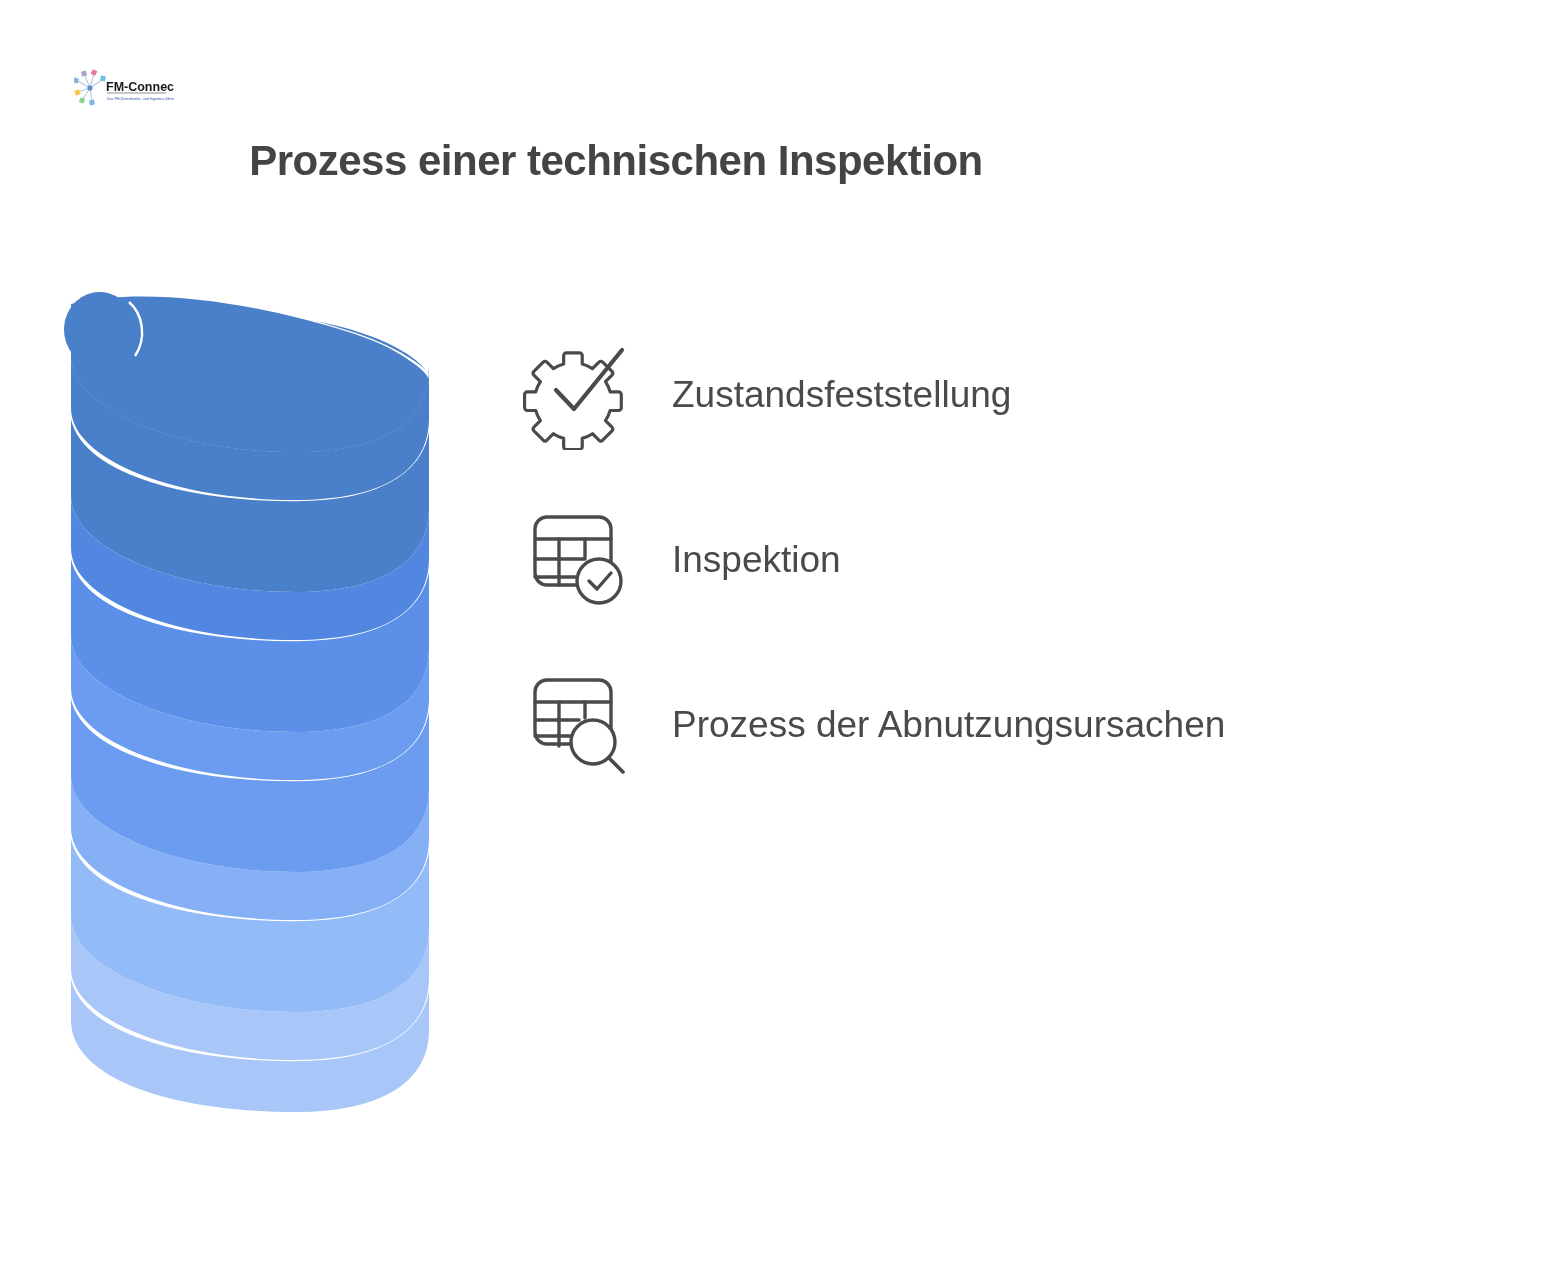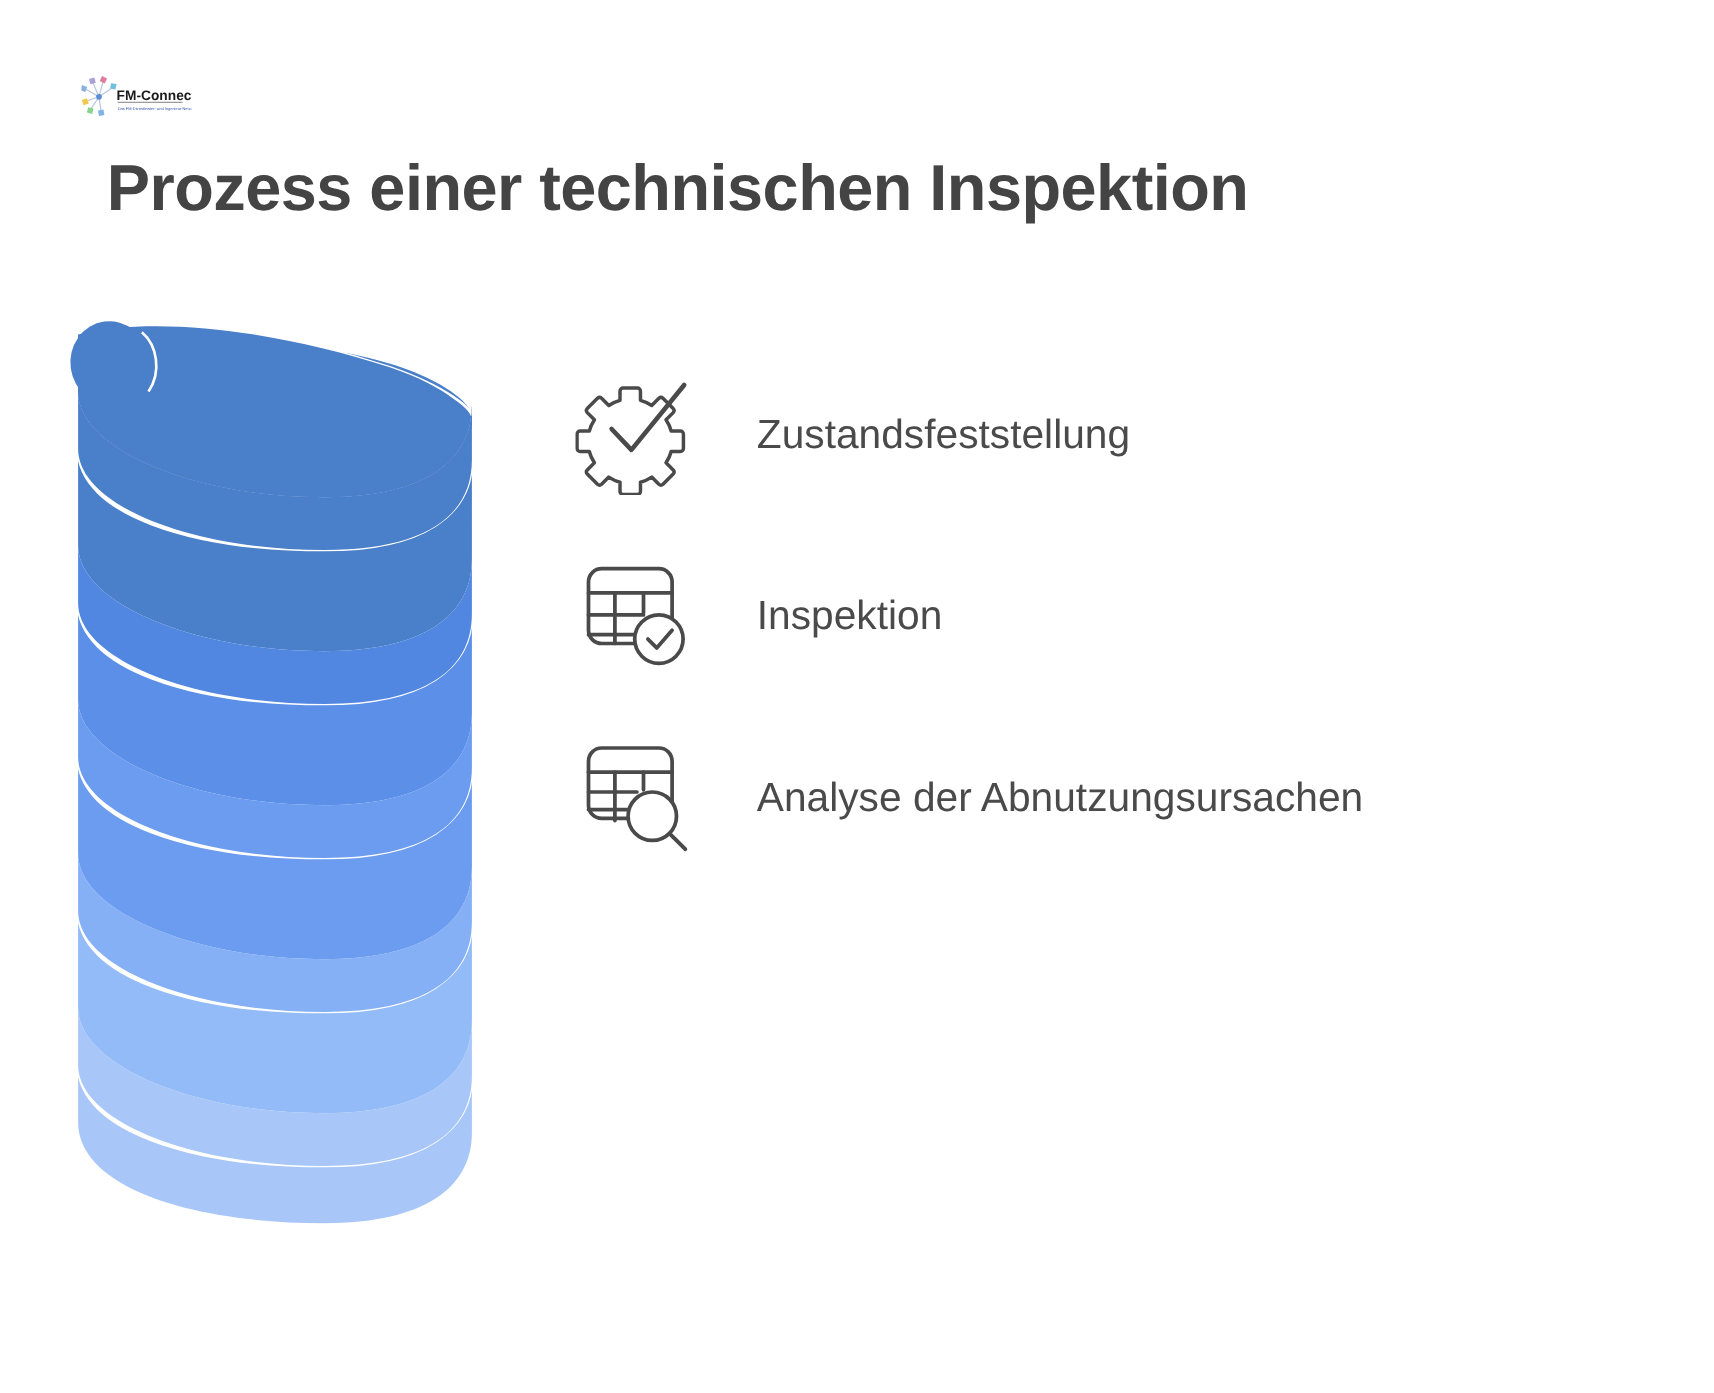--- a/index.html
+++ b/index.html
@@ -24,21 +24,21 @@
     height: 46px;
   }
 
   
   .title {
     position: absolute;
     left: 0;
     top: 137px;
     width: 1232px;
     text-align: center;
-    font-size: 59px;
+    font-size: 42px;
     font-weight: bold;
     color: #444444;
     letter-spacing: -0.5px;
     white-space: nowrap;
   }
 
   
   .spiral-wrap {
     position: absolute;
     left: 55px;
@@ -61,21 +61,21 @@
   }
   .step-icon {
     width: 116px;
     height: 116px;
     flex: 0 0 116px;
     display: flex;
     align-items: center;
     justify-content: center;
   }
   .step-label {
-    margin-left: 52px;
+    margin-left: 36px;
     font-size: 37px;
     color: #4a4a4a;
     white-space: nowrap;
   }
 </style>
 </head>
 <body>
 
 <div class="logo">
   <svg width="100" height="46" viewBox="0 0 100 46">
@@ -208,18 +208,18 @@
                  h-52 a12 12 0 0 1 -12 -12 z"></path>
         <path d="M12 32 H88"></path>
         <path d="M12 50 H56"></path>
         <path d="M12 66 H52"></path>
         <path d="M36 32 V76"></path>
         <path d="M62 32 V48"></path>
         <circle cx="70" cy="72" r="22" fill="#ffffff"></circle>
         <path d="M86 88 L100 102" stroke-width="3.6"></path>
       </svg>
     </div>
-    <div class="step-label">Analyse der Abnutzungsursachen</div>
+    <div class="step-label">Prozess der Abnutzungsursachen</div>
   </div>
 
 
 
 </div>
 
 </body></html>

